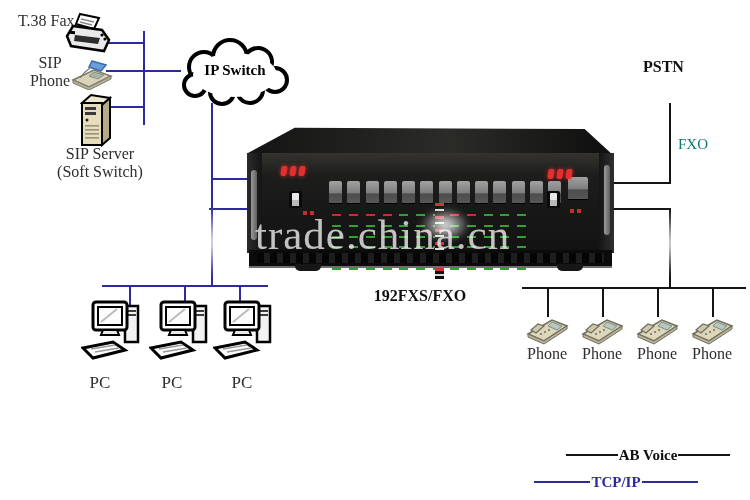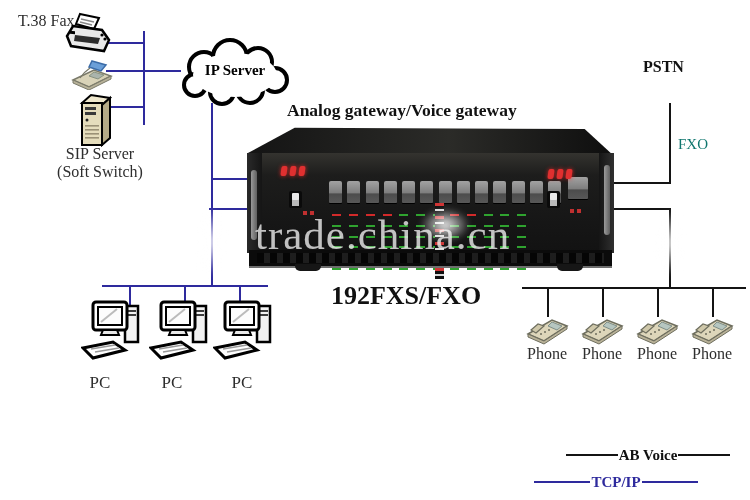--- a/index.html
+++ b/index.html
@@ -148,20 +148,21 @@
   <div class="ln v black" style="left:547px;top:287px;height:30px;"></div>
   <div class="ln v black" style="left:602px;top:287px;height:30px;"></div>
   <div class="ln v black" style="left:657px;top:287px;height:30px;"></div>
   <div class="ln v black" style="left:712px;top:287px;height:30px;"></div>
 
   <div class="lbl" style="left:18px;top:12px;">T.38 Fax</div>
   <svg class="icon" style="left:64px;top:11px;" width="48" height="44">
       <use href="#sym-fax"></use>
     </svg>
 
+  <div class="lbl center" style="left:21px;top:54px;width:58px;">SIP Phone</div>
   <svg class="icon" style="left:70px;top:58px;" width="44" height="32">
       <use href="#sym-sipphone"></use>
     </svg>
 
   <svg class="icon" style="left:76px;top:93px;" width="36" height="54">
       <use href="#sym-server"></use>
     </svg>
   <div class="lbl center" style="left:44px;top:145px;width:112px;">SIP Server</div>
   <div class="lbl center" style="left:38px;top:163px;width:124px;">(Soft Switch)</div>
 
@@ -171,24 +172,23 @@
         <circle cx="30" cy="29" r="15"></circle>
         <circle cx="56" cy="19" r="17"></circle>
         <circle cx="84" cy="24" r="14"></circle>
         <circle cx="101" cy="42" r="12"></circle>
         <circle cx="76" cy="52" r="13"></circle>
         <circle cx="48" cy="54" r="12"></circle>
         <circle cx="21" cy="47" r="11"></circle>
       </g>
       <ellipse cx="61" cy="37" rx="42" ry="22" fill="#fff"></ellipse>
     </svg>
-    <div class="cl-label">IP Server</div>
+    <div class="cl-label">IP Switch</div>
   </div>
 
-  <div class="lbl bold z4" style="left:287px;top:101px;font-size:17.5px;">Analog gateway/Voice gateway</div>
 
   <div class="device">
     <div class="dev-top"></div>
     <div class="dev-front">
       <span class="red7" style="left:34px;top:13px;">
           <i></i>
           <i></i>
           <i></i>
         </span>
       <span class="switch" style="left:42px;top:38px;"></span>
@@ -304,21 +304,21 @@
     <div class="foot" style="left:48px;"></div>
     <div class="foot" style="left:310px;"></div>
   </div>
 
   <div class="watermark">trade.china.cn</div>
 
   <div class="blur-spot" style="left:196px;top:208px;width:32px;height:68px;"></div>
   <div class="blur-spot" style="left:420px;top:208px;width:50px;height:34px;"></div>
   <div class="blur-spot" style="left:654px;top:210px;width:32px;height:66px;"></div>
 
-  <div class="lbl bold center z4" style="left:326px;top:287px;width:160px;font-size:26px;">192FXS/FXO</div>
+  <div class="lbl bold center z4" style="left:340px;top:287px;width:160px;font-size:16px;">192FXS/FXO</div>
 
   <div class="lbl bold" style="left:643px;top:58px;font-size:16px;">PSTN</div>
   <div class="lbl" style="left:678px;top:135px;font-size:15px;color:#0f766e;">FXO</div>
 
   <svg class="icon" style="left:81px;top:300px;" width="64" height="68">
       <use href="#sym-pc"></use>
     </svg>
   <svg class="icon" style="left:149px;top:300px;" width="64" height="68">
       <use href="#sym-pc"></use>
     </svg>

